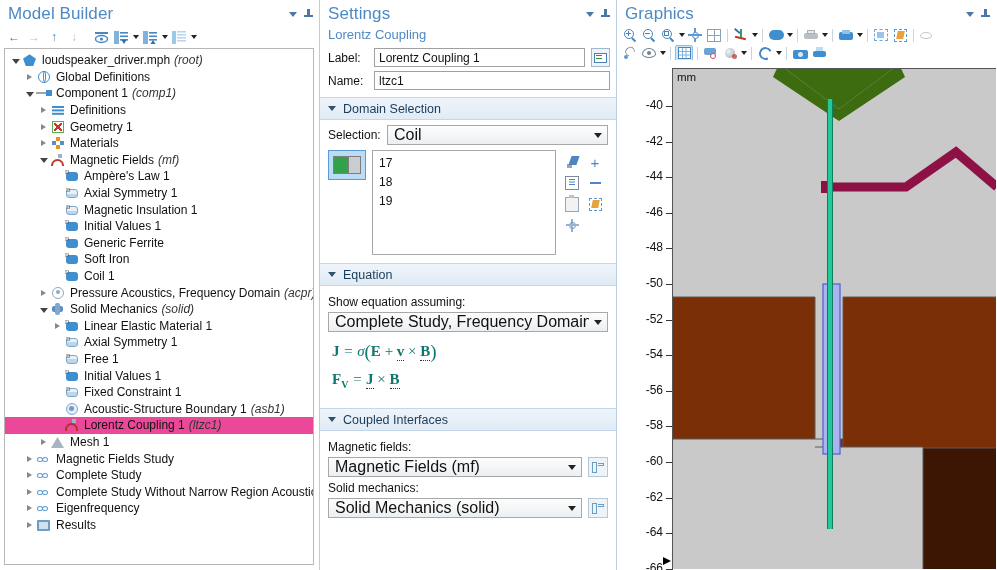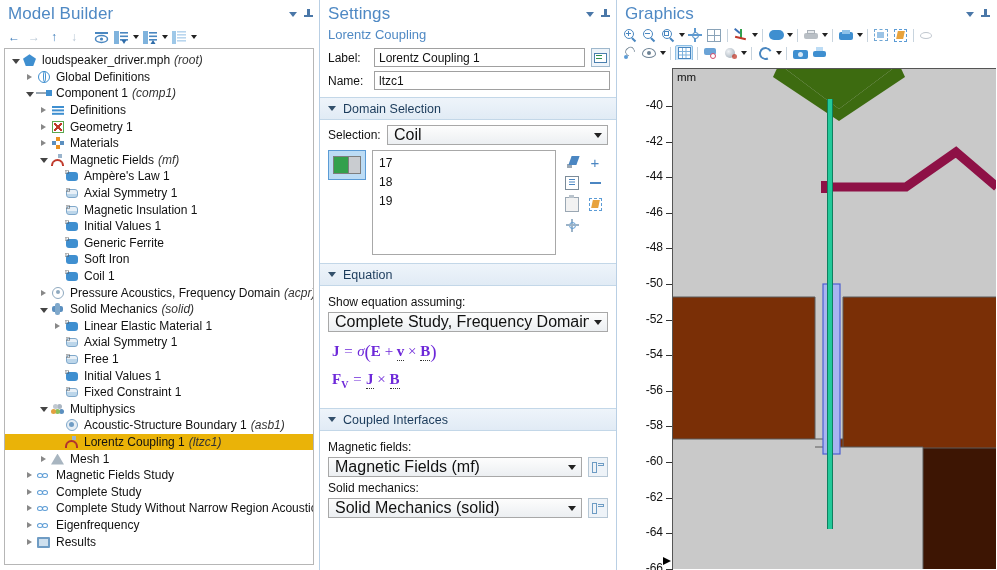--- a/index.html
+++ b/index.html
@@ -35,21 +35,21 @@
   .tb-arrow.dim{color:#b7c6d4;}
   .tb-sep{width:1px;height:14px;background:transparent;margin:0 2px;}
   .cdrop{width:0;height:0;border-left:3px solid transparent;border-right:3px solid transparent;border-top:4px solid #222;margin-left:1px;cursor:pointer;}
 
   .tree-wrap{
     position:absolute;left:4px;top:48px;right:5px;bottom:5px;
     border:1px solid #b6b6b6;background:#fff;overflow:hidden;
   }
   .tree{padding:3px 0 0 0;}
   .tnode{display:flex;align-items:center;height:16.6px;white-space:nowrap;cursor:default;font-size:12px;}
-  .tnode.sel{background:#eab308;}
+  .tnode.sel{background:#ec4899;}
   .tw{width:13px;height:16px;flex:0 0 13px;display:flex;align-items:center;justify-content:center;cursor:pointer;}
   .tw .tri-r{width:0;height:0;border-top:3.6px solid transparent;border-bottom:3.6px solid transparent;border-left:5px solid #888;}
   .tw .tri-d{width:0;height:0;border-left:4px solid transparent;border-right:4px solid transparent;border-top:5px solid #444;transform:translateY(1px);}
   .ticon{width:16px;height:14px;flex:0 0 16px;margin-right:4px;position:relative;}
   .tlabel{font-size:12px;color:#111;}
   .tlabel i{font-style:italic;color:#333;margin-left:4px;}
 
   
   .ic-root{position:absolute;left:1px;top:1px;width:13px;height:12px;background:#3f8fd0;
     clip-path:polygon(50% 0,100% 38%,78% 100%,22% 100%,0 38%);}
@@ -153,21 +153,21 @@
   .i-paste:before{content:"";position:absolute;left:2.5px;top:-2.5px;width:5px;height:3px;background:#b9c3cc;}
   .i-wand{width:13px;height:13px;position:relative;}
   .i-wand:before{content:"";position:absolute;left:0;top:0;width:13px;height:13px;border:1.2px dashed #5b9bd5;box-sizing:border-box;}
   .i-wand:after{content:"";position:absolute;left:3px;top:2px;width:7px;height:8px;background:#e8a33d;transform:skewX(-12deg);}
   .i-move{width:13px;height:13px;position:relative;}
   .i-move:before{content:"";position:absolute;left:5.5px;top:0;width:2px;height:13px;background:#9bb3c8;}
   .i-move:after{content:"";position:absolute;left:0;top:5.5px;width:13px;height:2px;background:#9bb3c8;}
   .i-move span{position:absolute;left:3px;top:3px;width:7px;height:7px;border:1.3px solid #5b9bd5;border-radius:50%;box-sizing:border-box;}
 
   .lbl-line{font-size:12px;color:#111;margin:4px 0 3px 0;}
-  .eqbox{padding:6px 2px 2px 2px;font-family:"Liberation Serif",serif;color:#6d28d9;}
+  .eqbox{padding:6px 2px 2px 2px;font-family:"Liberation Serif",serif;color:#0f766e;}
   .eq{font-size:15px;margin:3px 0 8px 2px;white-space:nowrap;}
   .eq b{font-weight:bold;}
   .eq .up{border-bottom:1.5px dotted #333;padding-bottom:1px;}
   .eq .sub{font-size:10px;vertical-align:sub;font-weight:bold;}
   .eq .it{font-style:italic;}
 
   .cirow{display:flex;gap:6px;align-items:center;margin-bottom:3px;}
   .cirow .combo{flex:1;}
   .ci-btn{
     width:20px;height:20px;flex:0 0 20px;border:1px solid #b5c6d4;background:#eef3f8;
@@ -505,29 +505,20 @@
           </div>
           <div class="tnode" style="padding-left: 46px;">
             <span class="tw"></span>
             <span class="ticon">
               <span class="ic-dom half">
                 <span class="sup">D</span>
               </span>
             </span>
             <span class="tlabel">Fixed Constraint 1</span>
           </div>
-          <div class="tnode" style="padding-left: 32px;">
-            <span class="tw">
-              <span class="tri-d"></span>
-            </span>
-            <span class="ticon">
-              <span class="ic-mp"></span>
-            </span>
-            <span class="tlabel">Multiphysics</span>
-          </div>
           <div class="tnode" style="padding-left: 46px;">
             <span class="tw"></span>
             <span class="ticon">
               <span class="ic-asb"></span>
             </span>
             <span class="tlabel">Acoustic-Structure Boundary 1<i>(asb1)</i></span>
           </div>
           <div class="tnode sel" style="padding-left: 46px;">
             <span class="tw"></span>
             <span class="ticon">

